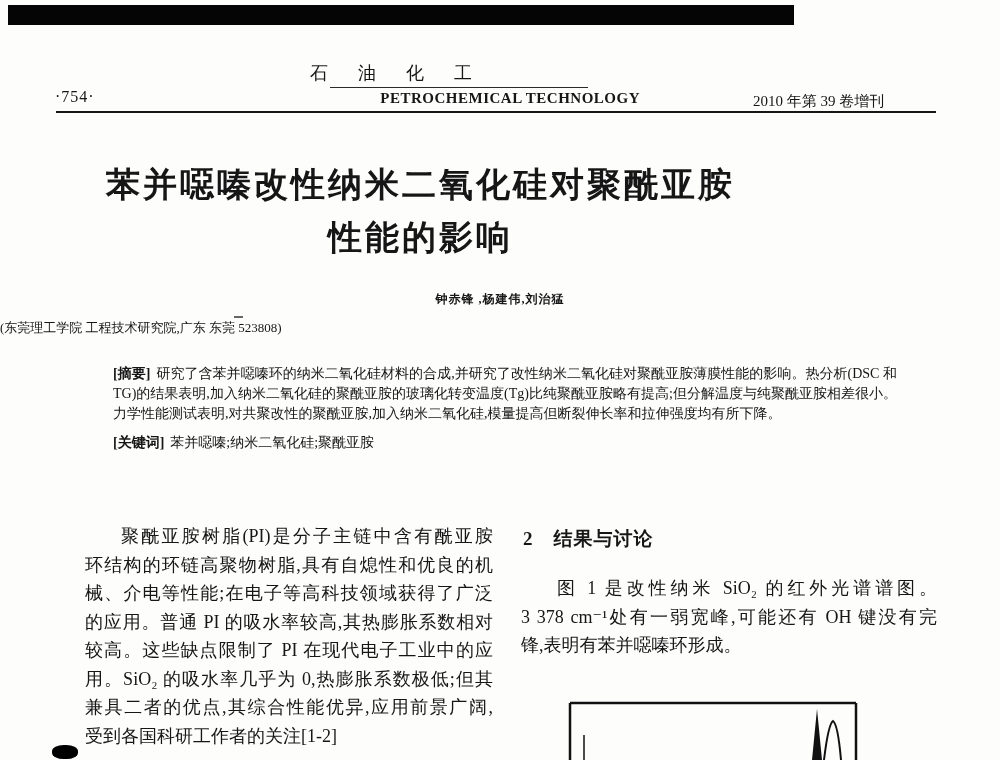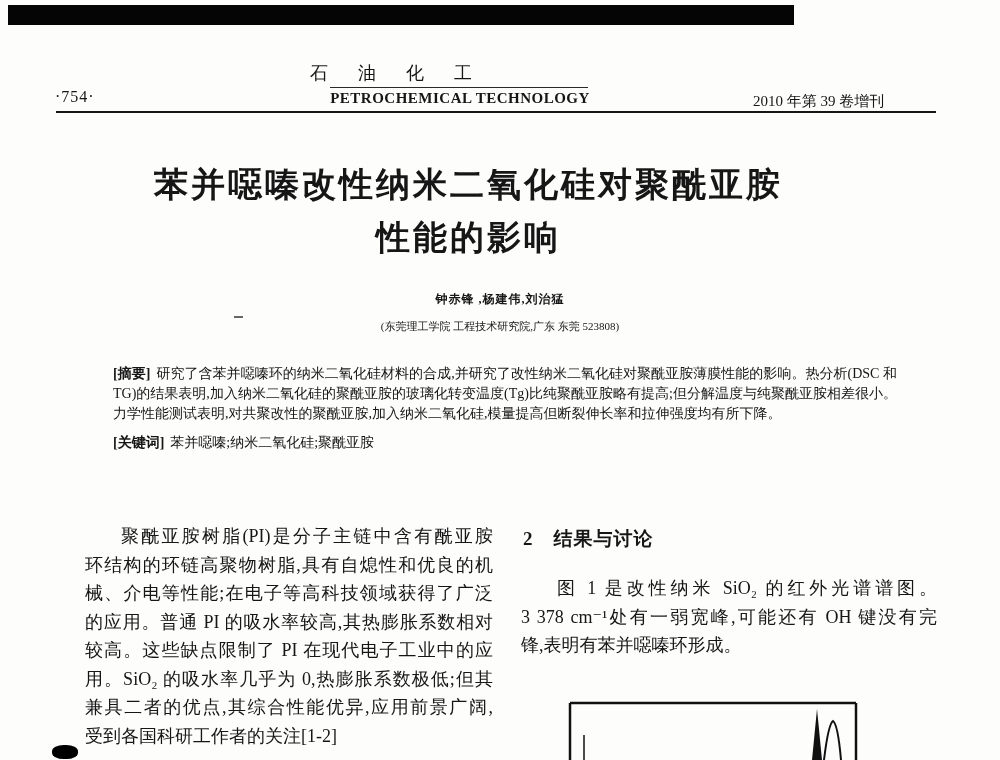--- a/index.html
+++ b/index.html
@@ -10,29 +10,29 @@
     color:#161616;
   }
   
   .top-bar { position:absolute; left:8px; top:5px; width:786px; height:20px; background:#050505; }
   .blob { position:absolute; left:52px; top:745px; width:26px; height:14px; background:#000; border-radius:45%; }
   .authors-dash { position:absolute; left:234px; top:316px; width:9px; height:2px; background:#666; }
   
   .pagenum { position:absolute; left:55px; top:88px; font-size:16px; letter-spacing:1px; }
   .journal-cn { position:absolute; left:310px; top:61px; width:300px; text-align:left; font-size:18px; letter-spacing:6px; }
   .rule-mid { position:absolute; left:330px; top:87px; width:258px; height:1px; background:#2a2a2a; }
-  .journal-en { position:absolute; left:280px; top:90px; width:360px; text-align:center; font-size:15px; font-weight:700; letter-spacing:0.5px; }
+  .journal-en { position:absolute; left:280px; top:90px; width:360px; text-align:right; font-size:15px; font-weight:700; letter-spacing:0.5px; }
   .issue { position:absolute; left:753px; top:92px; font-size:15px; }
   .rule-full { position:absolute; left:56px; top:111px; width:880px; height:2px; background:#161616; }
   
-  .title { position:absolute; left:0; width:841px; text-align:center; font-weight:700; font-size:34px; letter-spacing:3px;padding-left:48px; }
+  .title { position:absolute; left:0; width:841px; text-align:center; font-weight:700; font-size:34px; letter-spacing:3px; }
   .t1 { top:162px; }
   .t2 { top:215px; }
   .authors { position:absolute; left:0; width:1000px; top:291px; text-align:center; font-size:12px; font-weight:700; letter-spacing:1px; }
-  .affil { position:absolute; left:0; width:1000px; top:319px; text-align:center; font-size:11px; }
+  .affil { position:absolute; left:0; width:1000px; top:319px; text-align:left; font-size:13px; }
   
   .front { position:absolute; left:113px; top:364px; width:784px; }
   .front p { margin:0; font-size:14px; }
   .abstract { line-height:20px; text-align:justify; }
   .lbl { font-weight:700; margin-right:6px; }
   .keywords { margin-top:10px !important; }
   .clc { margin-top:9px !important; }
   .gap { margin-left:46px; }
   .val { margin-left:2px; }
   

